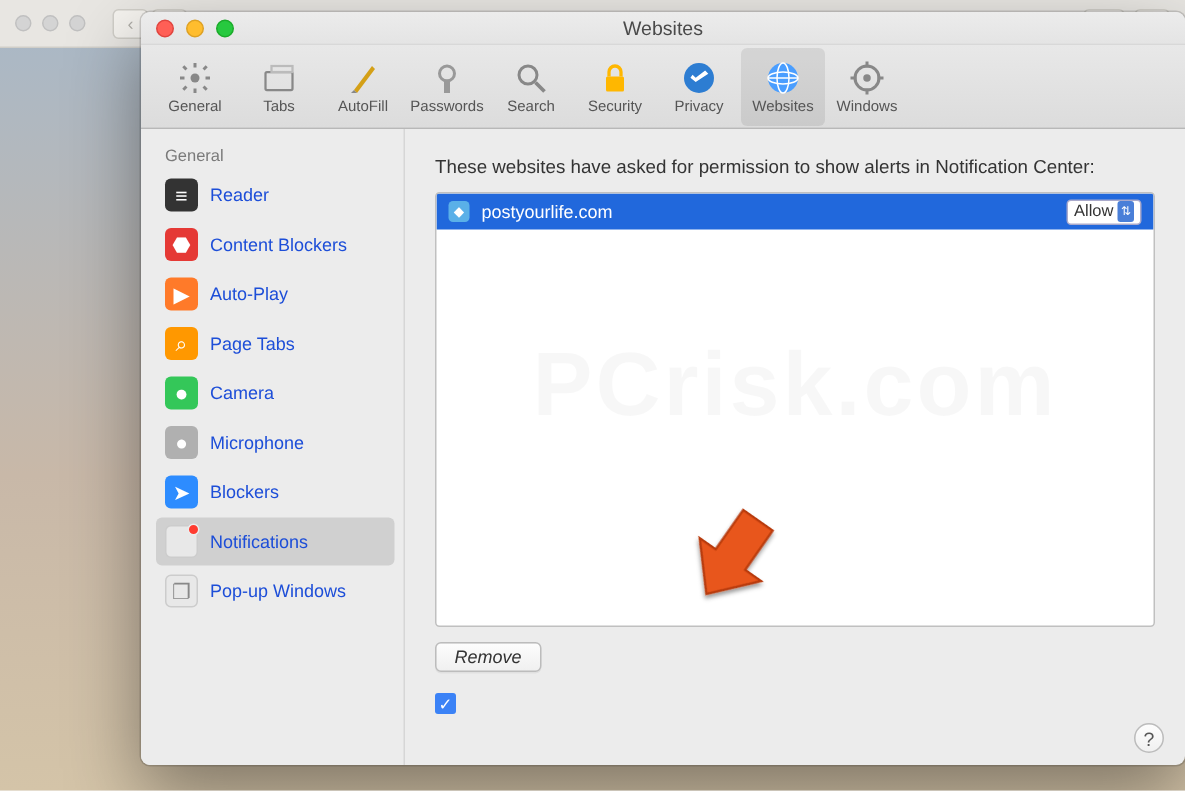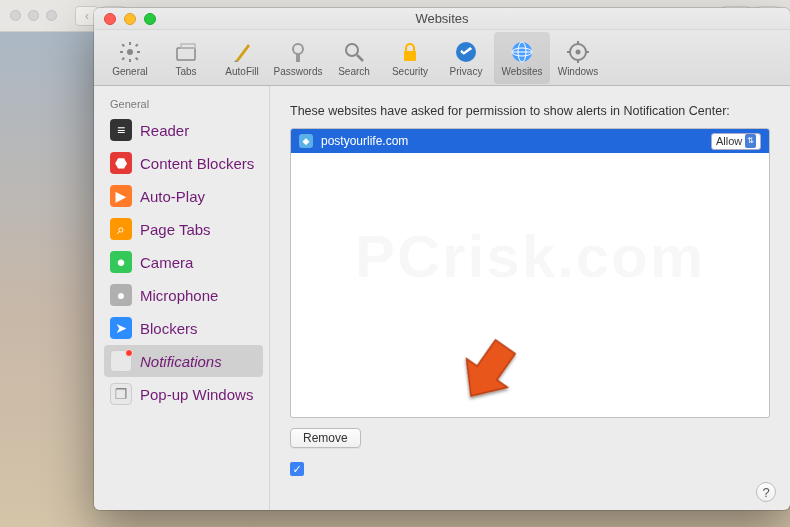--- a/index.html
+++ b/index.html
@@ -26,38 +26,38 @@
     .tb-item { display: flex; flex-direction: column; align-items: center; justify-content: center; width: 56px; height: 52px; cursor: pointer; border-radius: 4px; }
     .tb-item.sel { background: rgba(0,0,0,0.08); }
     .tb-icon { width: 26px; height: 26px; display: flex; align-items: center; justify-content: center; font-size: 22px; margin-bottom: 1px; }
     .tb-label { font-size: 10px; color: #555; }
     
     .content { display: flex; height: calc(100% - 78px); }
     
     .sidebar { width: 176px; background: #ececec; padding: 10px 6px 10px 10px; border-right: 1px solid #d6d6d6; }
     .sidebar-header { font-size: 11px; color: #7a7a7a; padding: 2px 6px 4px; font-weight: 500; }
     .sb-item { display: flex; align-items: center; padding: 5px 6px; border-radius: 4px; cursor: pointer; gap: 8px; margin-bottom: 1px; }
-    .sb-item.sel { background: #d0d0d0; font-style: italic; }
+    .sb-item.sel { background: #d0d0d0; }
     .sb-icon { width: 22px; height: 22px; border-radius: 4px; display: flex; align-items: center; justify-content: center; font-size: 14px; color: white; flex-shrink: 0; position: relative; }
-    .sb-label { font-size: 15px; color: #701a75; }
+    .sb-label { font-size: 12px; color: #1d4ed8; }
     .badge-dot { position: absolute; top: -2px; right: -2px; width: 8px; height: 8px; background: #ff3b30; border-radius: 50%; border: 1px solid #ececec; }
     
     .main { flex: 1; padding: 18px 20px 14px; position: relative; }
     .desc { font-size: 12.5px; color: #333; margin-bottom: 10px; }
     .site-list { border: 1px solid #c0c0c0; background: #fff; height: 290px; border-radius: 3px; overflow: hidden; }
     .site-row { display: flex; align-items: center; padding: 3px 8px; background: #2168dc; color: white; height: 24px; }
     .site-icon { width: 14px; height: 14px; background: #5ab0e8; border-radius: 3px; margin-right: 8px; display: flex; align-items: center; justify-content: center; font-size: 9px; }
     .site-name { flex: 1; font-size: 12px; }
     .allow-select { background: #fff; color: #333; font-size: 11px; padding: 0 4px; border-radius: 3px; display: flex; align-items: center; height: 17px; border: 1px solid #aac; margin-left: 24px; }
     .allow-arrows { margin-left: 3px; background: #4a7fd8; color: white; padding: 0 2px; font-size: 8px; border-radius: 2px; line-height: 14px; }
     
     .watermark { position: absolute; top: 40%; left: 50%; transform: translate(-50%, -50%); font-size: 60px; color: rgba(0,0,0,0.03); font-weight: bold; letter-spacing: 2px; pointer-events: none; white-space: nowrap; }
     
     .bottom-row { display: flex; align-items: center; margin-top: 10px; gap: 8px; }
-    .remove-btn { background: linear-gradient(#fdfdfd, #f0f0f0); border: 1px solid #bcbcbc; border-radius: 4px; padding: 2px 12px; font-size: 12px; color: #333; cursor: pointer; box-shadow: 0 1px 0 rgba(0,0,0,0.05); }
+    .remove-btn { background: linear-gradient(#fdfdfd, #f0f0f0); border: 1px solid #bcbcbc; border-radius: 4px; padding: 2px 12px; font-size: 12px; color: #333; cursor: pointer; box-shadow: 0 1px 0 rgba(0,0,0,0.05); font-style: italic; }
     
     .checkbox-row { display: flex; align-items: center; margin-top: 14px; gap: 6px; }
     .chk { width: 14px; height: 14px; background: #3b82f6; border-radius: 2px; display: flex; align-items: center; justify-content: center; color: white; font-size: 11px; }
     .chk-label { font-size: 12.5px; color: #333; }
     
     .help-btn { position: absolute; bottom: 8px; right: 14px; width: 20px; height: 20px; border-radius: 50%; border: 1px solid #bcbcbc; background: linear-gradient(#fdfdfd, #f0f0f0); display: flex; align-items: center; justify-content: center; font-size: 13px; color: #555; cursor: pointer; }
     
     .arrow-callout { position: absolute; top: 325px; left: 348px; pointer-events: none; }
   </style>
 </head>

